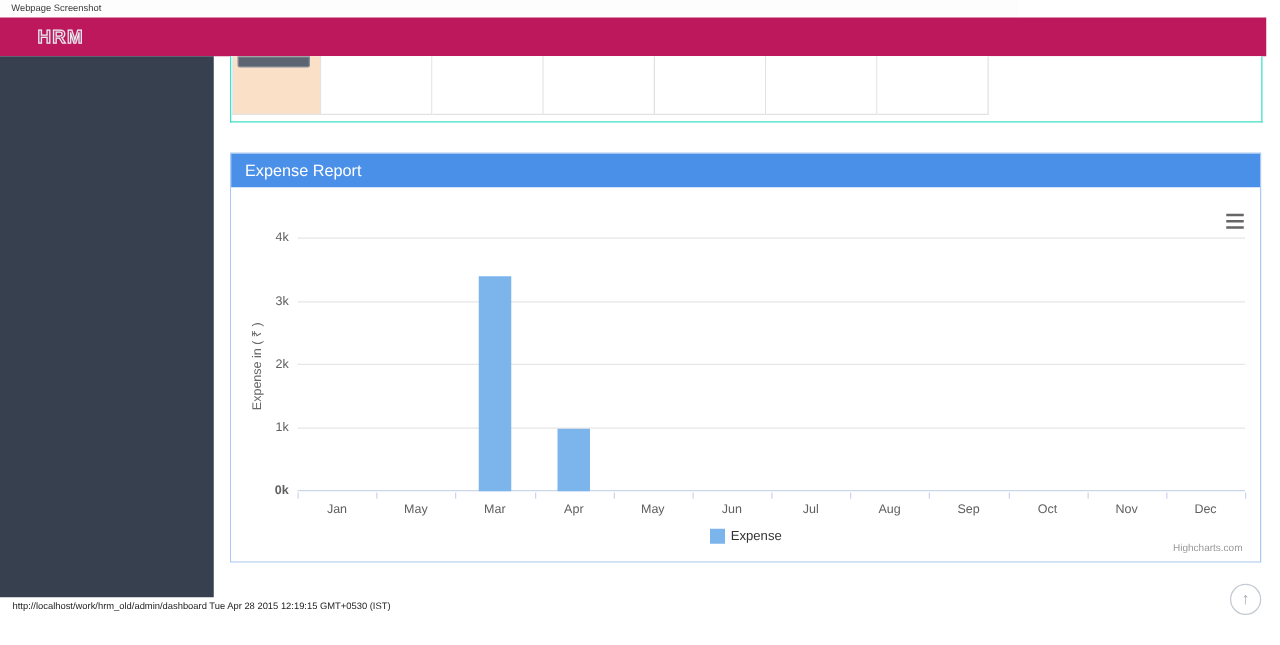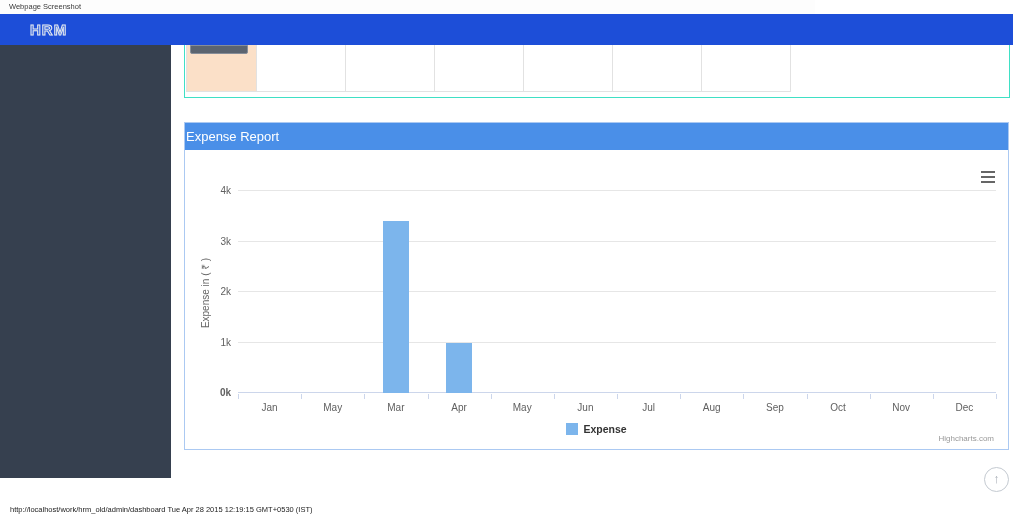--- a/index.html
+++ b/index.html
@@ -3,25 +3,25 @@
 <meta charset="utf-8">
 <style>
   * { margin:0; padding:0; box-sizing:border-box; }
   html,body { width:1024px; height:516px; background:#fff; overflow:hidden;
               font-family:"Liberation Sans", sans-serif; }
   .screen { position:relative; width:1024px; height:516px; background:#fff; }
 
   
   .top-strip { position:absolute; left:0; top:0; width:815px; height:14px; background:#fdfdfd; }
   .top-strip span { position:absolute; left:9px; top:2px; font-size:7.5px; color:#3a3a3a; }
-  .status-strip { position:absolute; left:0; top:503px; width:1024px; height:13px; background:#fff; }
+  .status-strip { position:absolute; left:0; top:478px; width:1024px; height:13px; background:#fff; }
   .status-strip span { position:absolute; left:10px; top:2px; font-size:7.5px; color:#222; white-space:nowrap; }
 
   
-  .navbar { position:absolute; left:0; top:14px; width:1013px; height:31px; background:#1d4ed8; }
+  .navbar { position:absolute; left:0; top:14px; width:1013px; height:31px; background:#be185d; }
   .brand { position:absolute; left:30px; top:7px; font-size:15px; font-weight:800;
            letter-spacing:1px; color:#eef2f5; }
   @supports (-webkit-text-stroke: 1px #fff) {
     .brand { color:rgba(255,255,255,0.07); -webkit-text-stroke:1px #e6ebf0; }
   }
   .nav-right { position:absolute; right:12px; top:0; height:31px; display:flex; align-items:center; }
   .bell { width:13px; height:15px; margin-right:17px; display:inline-block; }
   .avatar { width:22px; height:22px; border-radius:50%; margin-right:7px;
             background:
               radial-gradient(circle at 50% 36%, #f0c9a8 0 33%, rgba(0,0,0,0) 35%),
@@ -46,41 +46,41 @@
           background:#fff; position:relative; }
   .cell:first-child { border-left:1px solid #e2e2e2; }
   .cell.hl { background:#fbe0c8; }
   .event-chip { position:absolute; left:3px; top:0; width:58px; height:9px;
                 background:#5b6470; border:1px solid #868d98; border-radius:0 0 2px 2px; }
 
   
   .expense-panel { position:absolute; left:184px; top:122px; width:825px; height:328px;
                    border:1px solid #abc9f2; background:#fff; }
   .panel-header { height:27px; background:#4a8fe8; color:#fff; font-size:13px;
-                  line-height:27px; padding-left:1px; }
+                  line-height:27px; padding-left:11px; }
   .panel-body { position:relative; width:823px; height:299px; background:#fff; }
   #chart { position:absolute; left:0; top:0; width:823px; height:299px; }
 
   
   .c-title { position:absolute; left:0; top:12px; width:100%; text-align:center;
              font-size:15px; color:#333; }
   .burger { position:absolute; }
   .burger i { display:block; width:14px; height:2px; background:#666; margin-bottom:3px; }
   .gridline { position:absolute; height:1px; background:#e6e6e6; }
   .plot-base { position:absolute; border-bottom:1px solid #ccd6eb; }
   .xtick { position:absolute; width:1px; height:5px; background:#ccd6eb; }
   .ylab { position:absolute; text-align:right; font-size:10px; color:#606060; }
   .xlab { position:absolute; text-align:center; font-size:10px; color:#606060; }
   .yaxis-title { position:absolute; width:170px; text-align:center; font-size:10px; color:#666;
                  transform:rotate(-90deg); }
   .bar { position:absolute; }
   .legend { position:absolute; left:0; width:100%; display:flex; justify-content:center;
             align-items:center; }
   .legend .sq { width:12px; height:12px; margin-right:5px; }
-  .legend .lg-label { font-size:10.5px; font-weight:bold; color:#333; }
+  .legend .lg-label { font-size:10.5px; font-weight:normal; color:#333; }
   .credit { position:absolute; font-size:8px; color:#999; }
 
   
   .scrolltop { position:absolute; left:984px; top:467px; width:25px; height:25px; border-radius:50%;
                border:1px solid #c4cad1; background:rgba(255,255,255,0.75); z-index:5; }
   .scrolltop::before { content:"↑"; position:absolute; left:0; top:3px; width:100%;
                        text-align:center; font-size:13px; color:#a6adb5; }
 </style>
 </head>
 <body>

